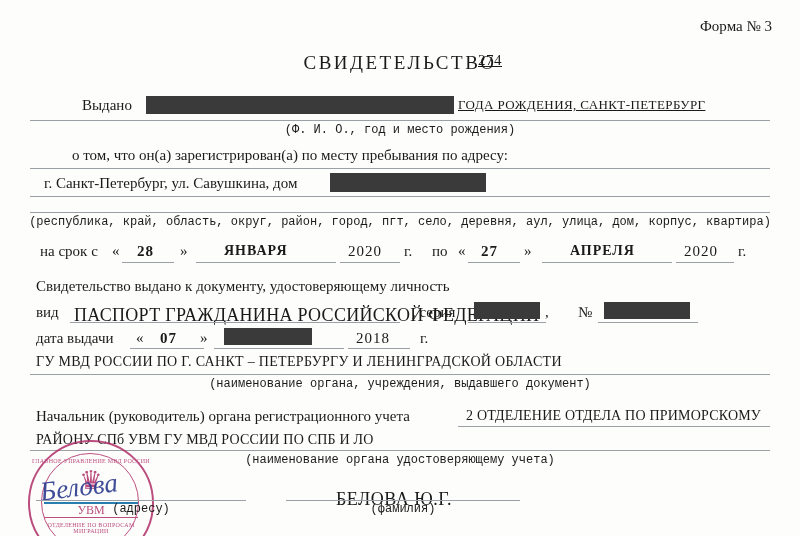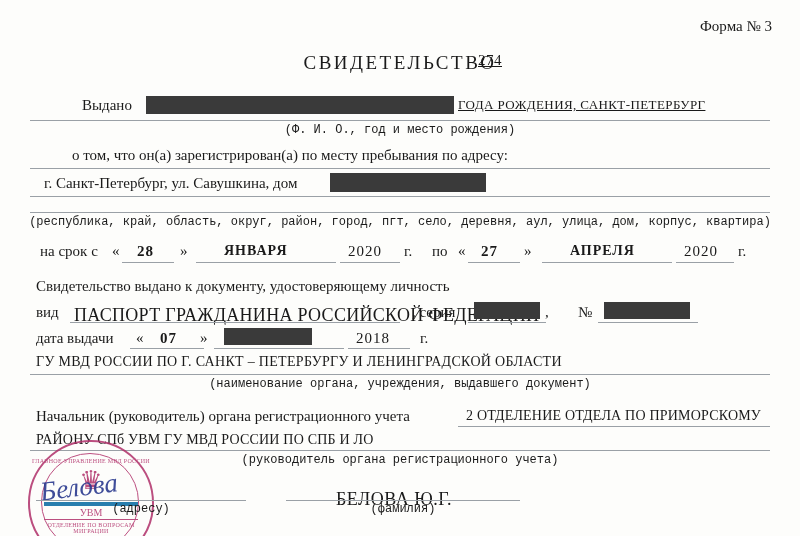--- a/index.html
+++ b/index.html
@@ -98,25 +98,25 @@
     top: 26px;
     transform: translateX(-50%);
     color: #b0306a;
     font-size: 26px;
     line-height: 26px;
   }
   .stamp-band {
     position: absolute;
     left: 14px; right: 14px;
     top: 60px;
-    border-top: 4px solid #0369a1;
+    border-top: 2px solid #0369a1;
     border-bottom: 1px solid #b0306a;
     height: 13px;
     color: #b0306a;
-    font-size: 10px;
+    font-size: 12px;
     text-align: center;
     line-height: 13px;
   }
   .signature {
     left: 40px;
     top: 472px;
     color: #2b3a8f;
     font-family: "Liberation Serif", serif;
     font-style: italic;
     font-size: 27px;
@@ -194,21 +194,21 @@
 
   <div class="abs lbl" style="left:36px; top:354px; font-size:14px; letter-spacing:0.3px;">ГУ  МВД  РОССИИ  ПО  Г. САНКТ – ПЕТЕРБУРГУ  И  ЛЕНИНГРАДСКОЙ ОБЛАСТИ</div>
   <div class="abs rule" style="left:30px; right:30px; top:374px;"></div>
   <div class="abs small-note" style="left:0; right:0; top:377px;">(наименование органа, учреждения, выдавшего документ)</div>
 
   <div class="abs lbl" style="left:36px; top:408px;">Начальник (руководитель) органа регистрационного учета</div>
   <div class="abs lbl" style="left:466px; top:408px; font-size:14px; letter-spacing:0.2px;">2 ОТДЕЛЕНИЕ ОТДЕЛА  ПО ПРИМОРСКОМУ</div>
   <div class="abs rule" style="left:458px; right:30px; top:426px;"></div>
   <div class="abs lbl" style="left:36px; top:432px; font-size:14px; letter-spacing:0.2px;">РАЙОНУ СПб УВМ  ГУ  МВД РОССИИ  ПО СПБ  И  ЛО</div>
   <div class="abs rule" style="left:30px; right:30px; top:450px;"></div>
-  <div class="abs small-note" style="left:0; right:0; top:453px;">(руководитель органа регистрационного учета)</div>
+  <div class="abs small-note" style="left:0; right:0; top:453px;">(наименование органа удостоверяющему учета)</div>
 
   <div class="abs stamp">
     <div class="stamp-inner"></div>
     <div class="stamp-txt" style="top:16px;">ГЛАВНОЕ УПРАВЛЕНИЕ МВД РОССИИ</div>
     <div class="stamp-eagle">♛</div>
     <div class="stamp-band">УВМ</div>
     <div class="stamp-txt" style="top:80px;">ОТДЕЛЕНИЕ ПО ВОПРОСАМ МИГРАЦИИ</div>
 
   </div>
 

